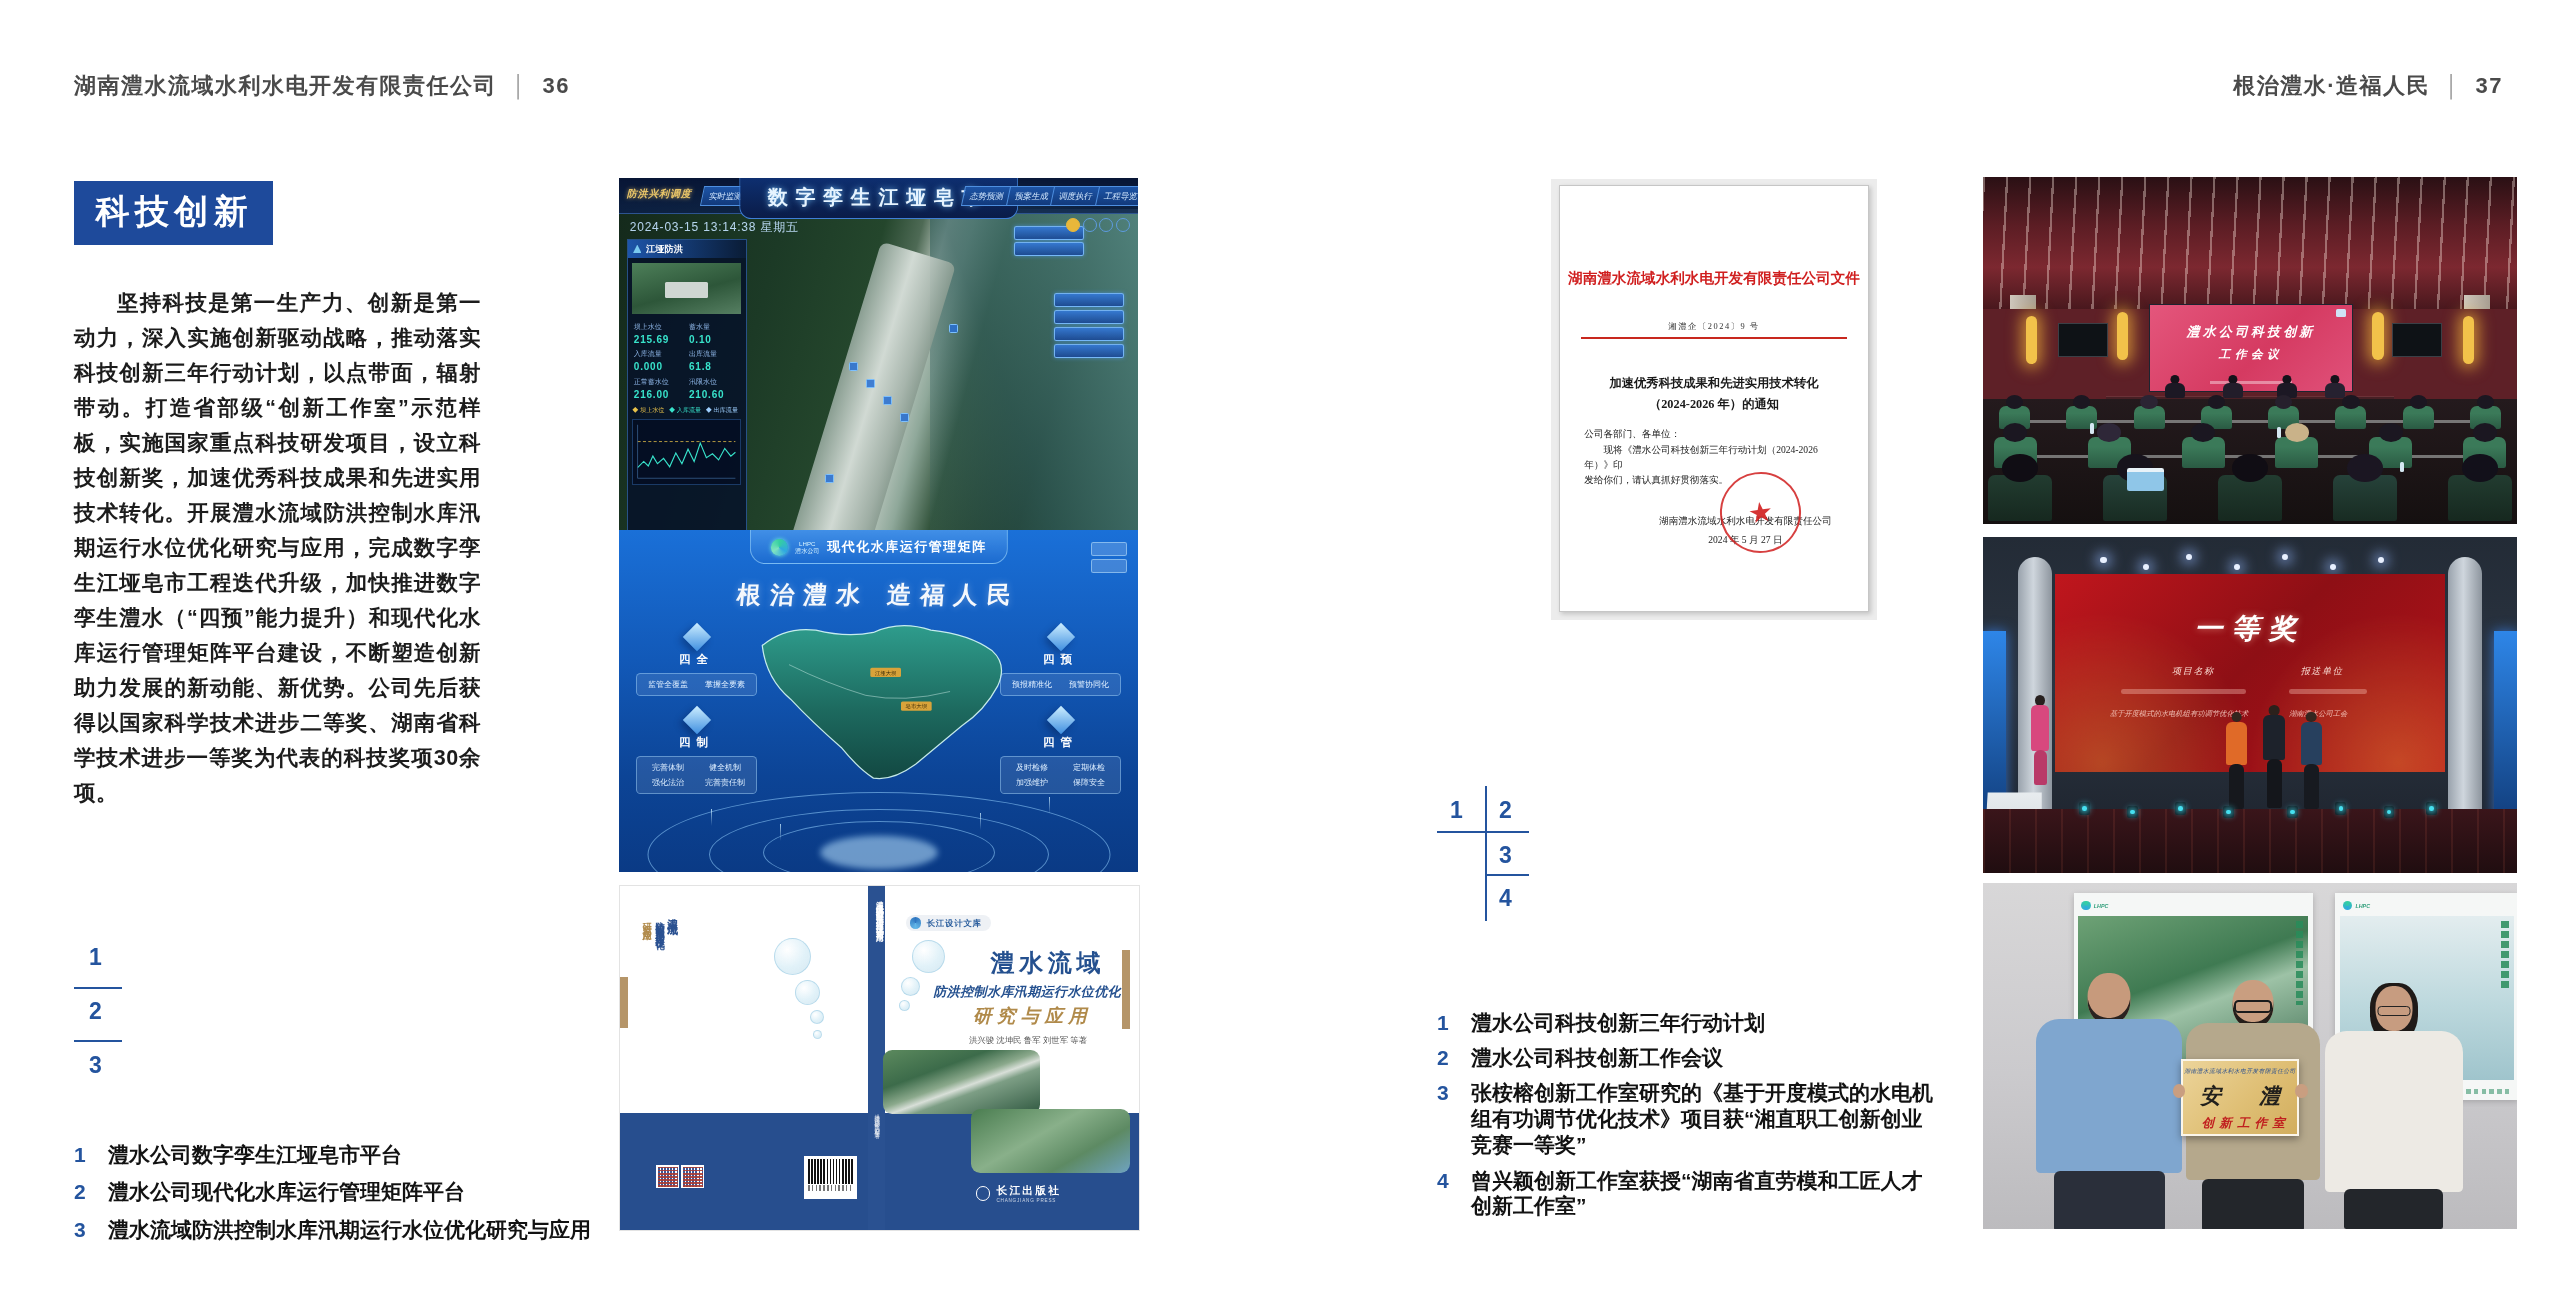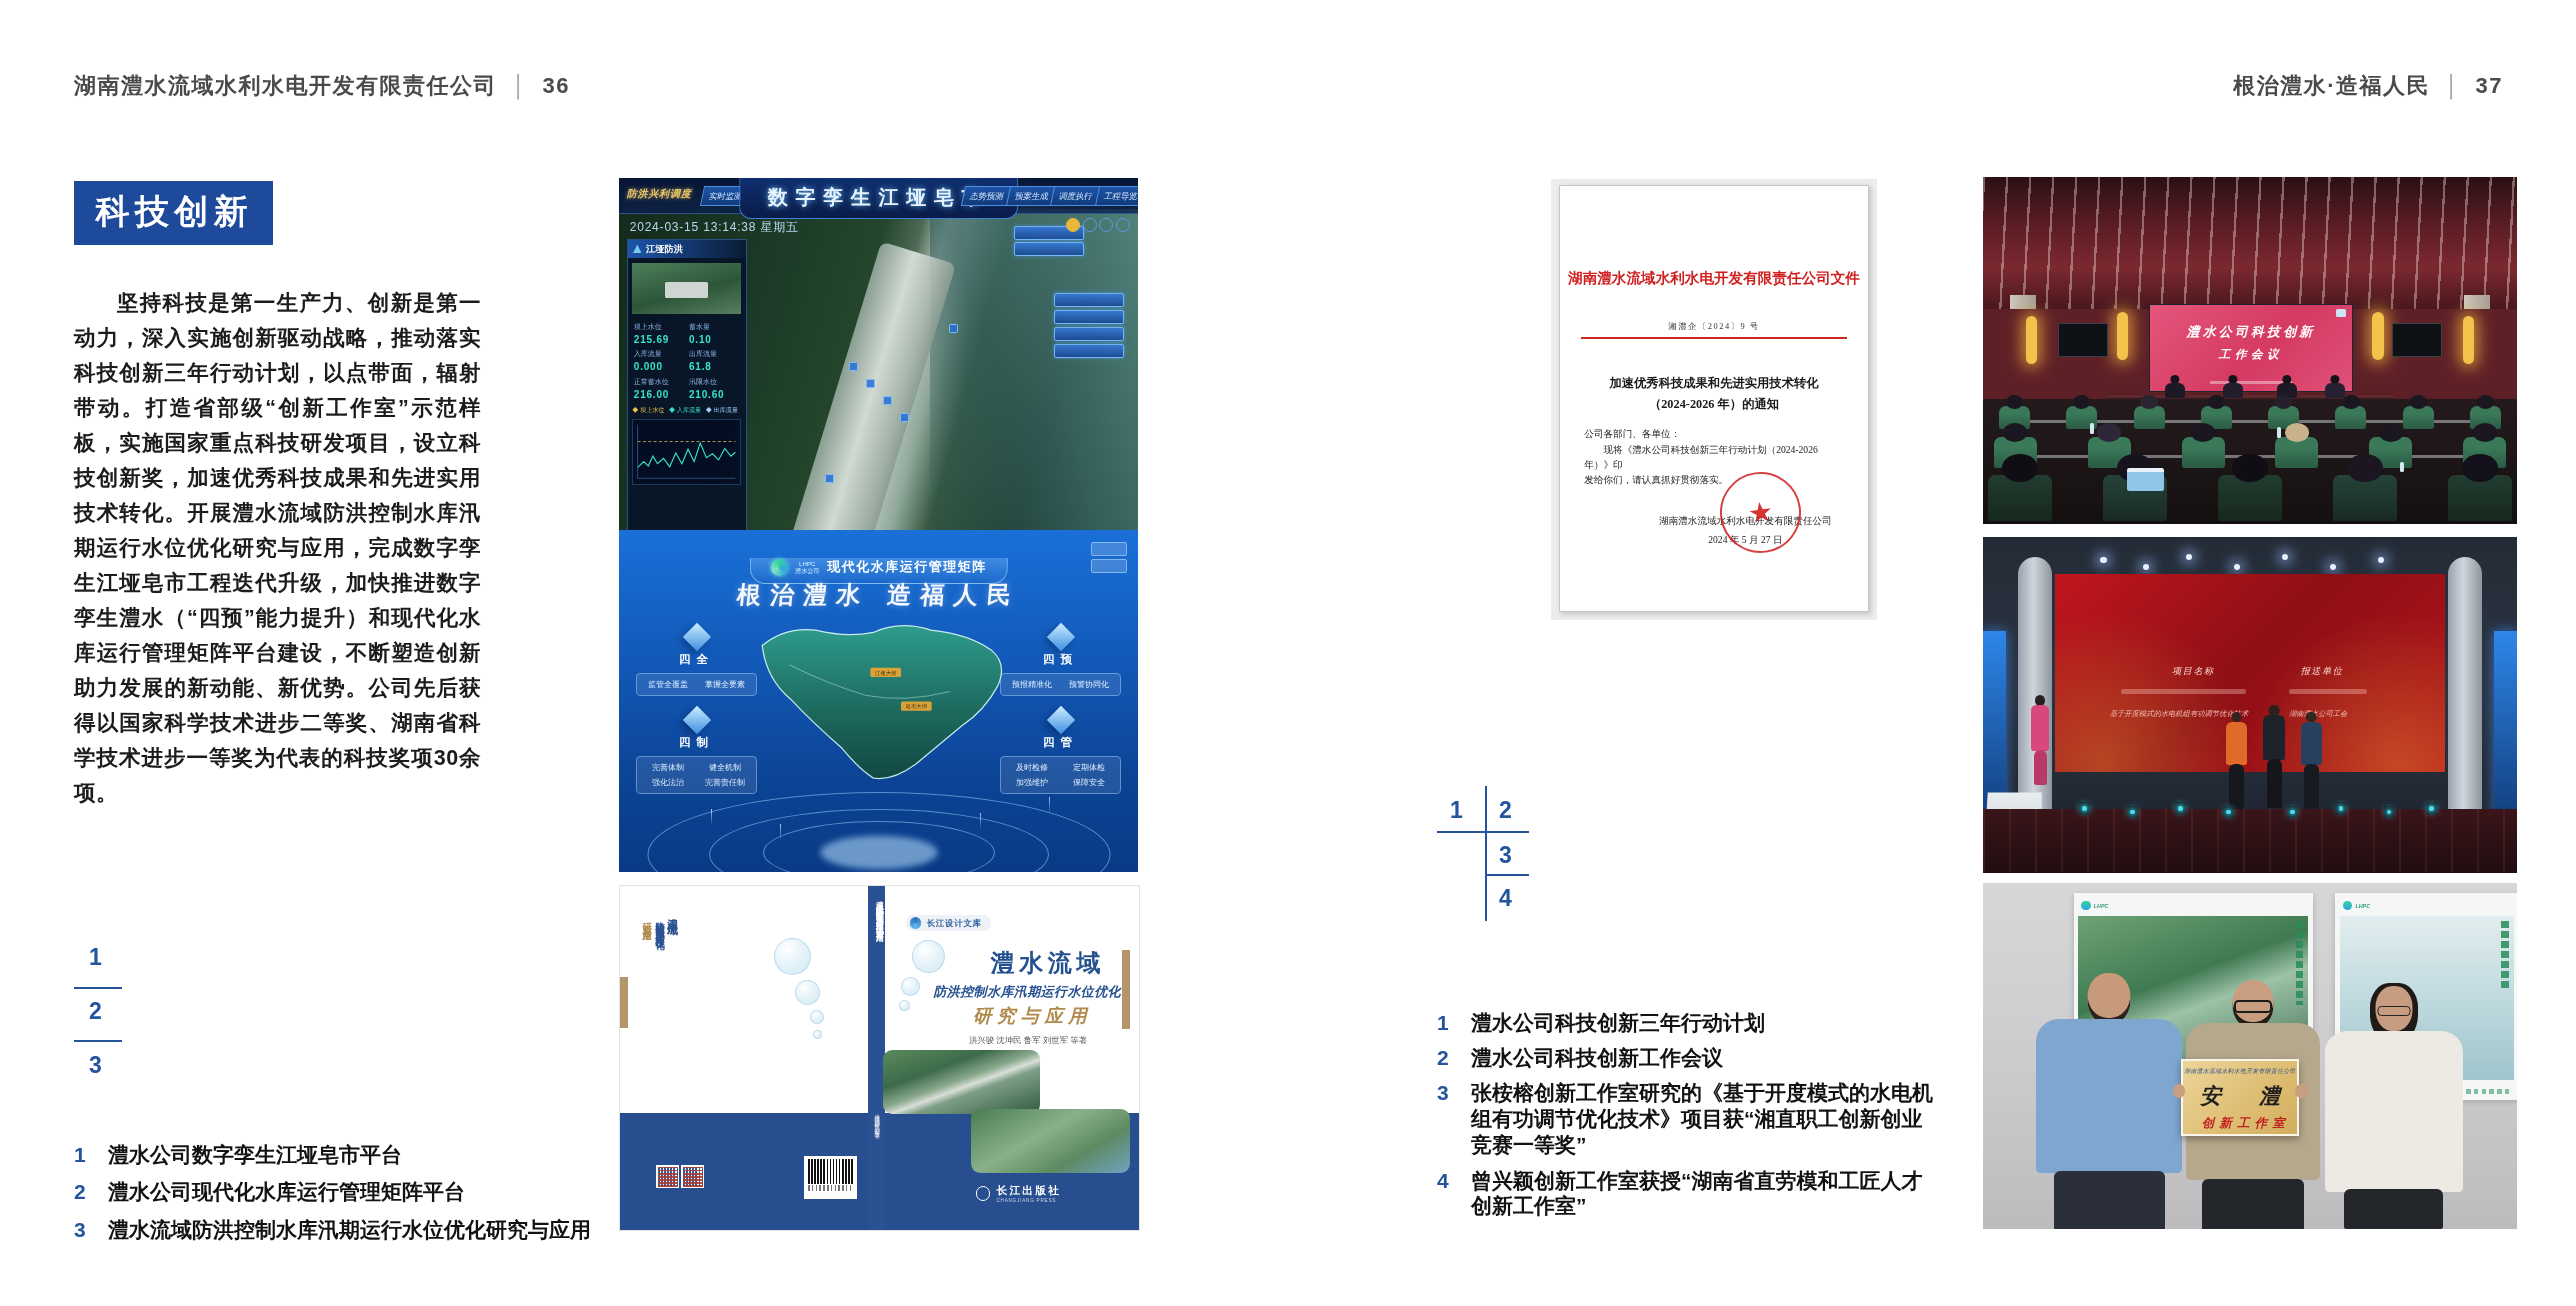--- a/index.html
+++ b/index.html
@@ -56,22 +56,22 @@
   .f1-leg{display:flex;gap:4.6px;padding:1.5px 4.6px;font-size:6.1px;color:#cfe4ff;white-space:nowrap;}
   .f1-leg i{font-style:normal;}
   .f1-chart{margin:3.1px 4.6px 4.6px;height:64px;background:rgba(3,12,34,.75);border:0.8px solid rgba(70,140,230,.35);}
   .f1-pill{position:absolute;width:68px;height:12.3px;border-radius:2.3px;
     background:linear-gradient(180deg,rgba(52,122,222,.88),rgba(26,72,152,.88));
     border:0.8px solid rgba(130,195,255,.85);box-shadow:0 0 4.6px rgba(80,160,255,.6);}
   .f1-mk{position:absolute;width:7px;height:7px;background:rgba(40,110,210,.85);border:0.8px solid #7cc0ff;border-radius:1.5px;}
   
   .f2-bg{position:absolute;inset:0;background:linear-gradient(180deg,#1a70d8 0%,#1259b8 38%,#0c4496 72%,#0a3a85 100%);}
   .f2-plate{position:absolute;top:0;left:50%;transform:translateX(-50%);display:flex;gap:7.7px;align-items:center;
-    padding:0 20px 7px;background:linear-gradient(180deg,rgba(130,195,255,.38),rgba(50,110,205,.12));
-    border:0.8px solid rgba(170,225,255,.55);border-top:none;border-radius:0 0 15.4px 15.4px;margin-top:28px;}
+    padding:8px 20px 7px;background:linear-gradient(180deg,rgba(130,195,255,.38),rgba(50,110,205,.12));
+    border:0.8px solid rgba(170,225,255,.55);border-top:none;border-radius:0 0 15.4px 15.4px;}
   .f2-logo{width:17px;height:17px;border-radius:50%;
     background:conic-gradient(#35d0a0,#2fa8e0,#7fe3c0,#35d0a0);box-shadow:0 0 4.6px rgba(120,255,220,.8);}
   .f2-logosub{font-size:6.1px;color:#d8f4ff;line-height:7px;text-align:center;}
   .f2-title{font-size:13px;font-weight:bold;color:#fff;letter-spacing:1.5px;white-space:nowrap;}
   .f2-btn{position:absolute;width:34px;height:11.5px;border-radius:2.3px;background:rgba(255,255,255,.18);
     border:0.8px solid rgba(200,235,255,.5);}
   .f2-slogan{position:absolute;top:49px;width:100%;text-align:center;color:#fff;font-size:24px;
     font-weight:bold;letter-spacing:9.2px;font-family:"DejaVu Serif",serif;transform:skewX(-5deg);opacity:.96;
     text-shadow:0 0 7.7px rgba(255,255,255,.35);}
   .f2-group{position:absolute;width:121px;text-align:center;}
@@ -601,20 +601,21 @@
     <div class="aw-light" style="left:22%;top:6%;"></div>
     <div class="aw-light" style="left:30%;top:8%;"></div>
     <div class="aw-light" style="left:38%;top:5%;"></div>
     <div class="aw-light" style="left:47%;top:8%;"></div>
     <div class="aw-light" style="left:56%;top:5%;"></div>
     <div class="aw-light" style="left:65%;top:8%;"></div>
     <div class="aw-light" style="left:74%;top:6%;"></div>
     <div class="aw-screen">
       <div class="aw-arc" style="left:-10%;top:-35%;width:80%;height:90%;transform:rotate(-12deg);"></div>
       <div class="aw-arc" style="left:30%;top:-25%;width:75%;height:80%;transform:rotate(8deg);"></div>
+      <div class="aw-title">一等奖</div>
       <div class="aw-colhead" style="left:30%;">项目名称</div>
       <div class="aw-colhead" style="left:63%;">报送单位</div>
       <div class="aw-bar" style="left:17%;top:58%;width:32%;"></div>
       <div class="aw-bar" style="left:60%;top:58%;width:20%;"></div>
       <div class="aw-entry" style="left:14%;top:68%;">基于开度模式的水电机组有功调节优化技术</div>
       <div class="aw-entry" style="left:60%;top:68%;">湖南澧水公司工会</div>
     </div>
     <div class="fig-person" style="left:9%;top:47%;width:18.4px;height:92px;">
       <div class="head" style="top:0;width:10px;height:10.7px;background:#27201f;"></div>
       <div class="body" style="top:10px;height:46px;background:#d8487e;border-radius:5.4px 5.4px 3.1px 3.1px;"></div>

